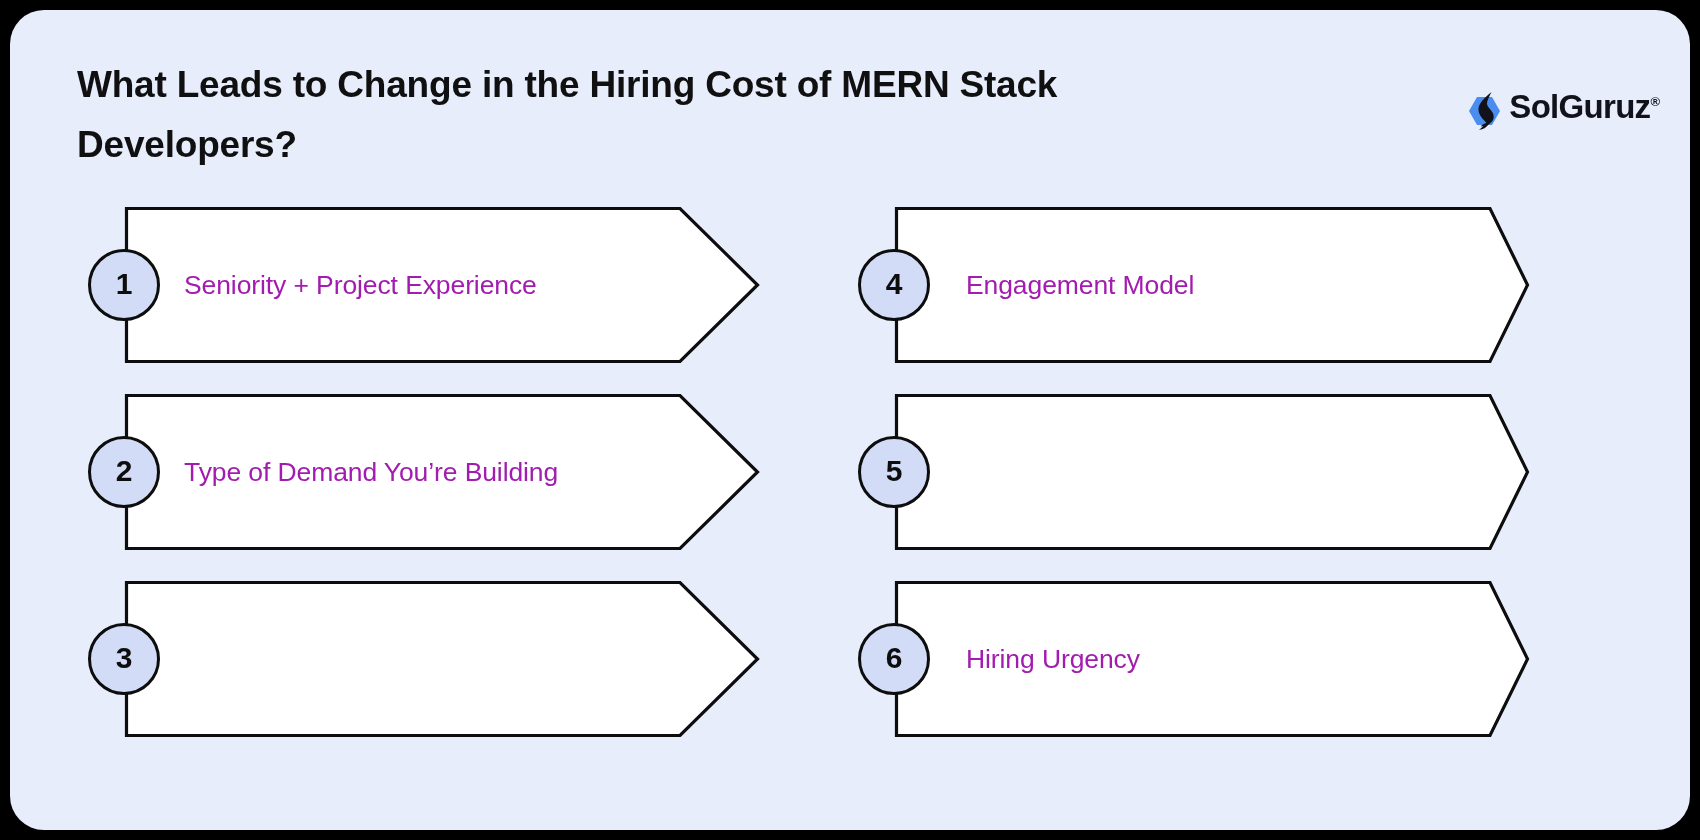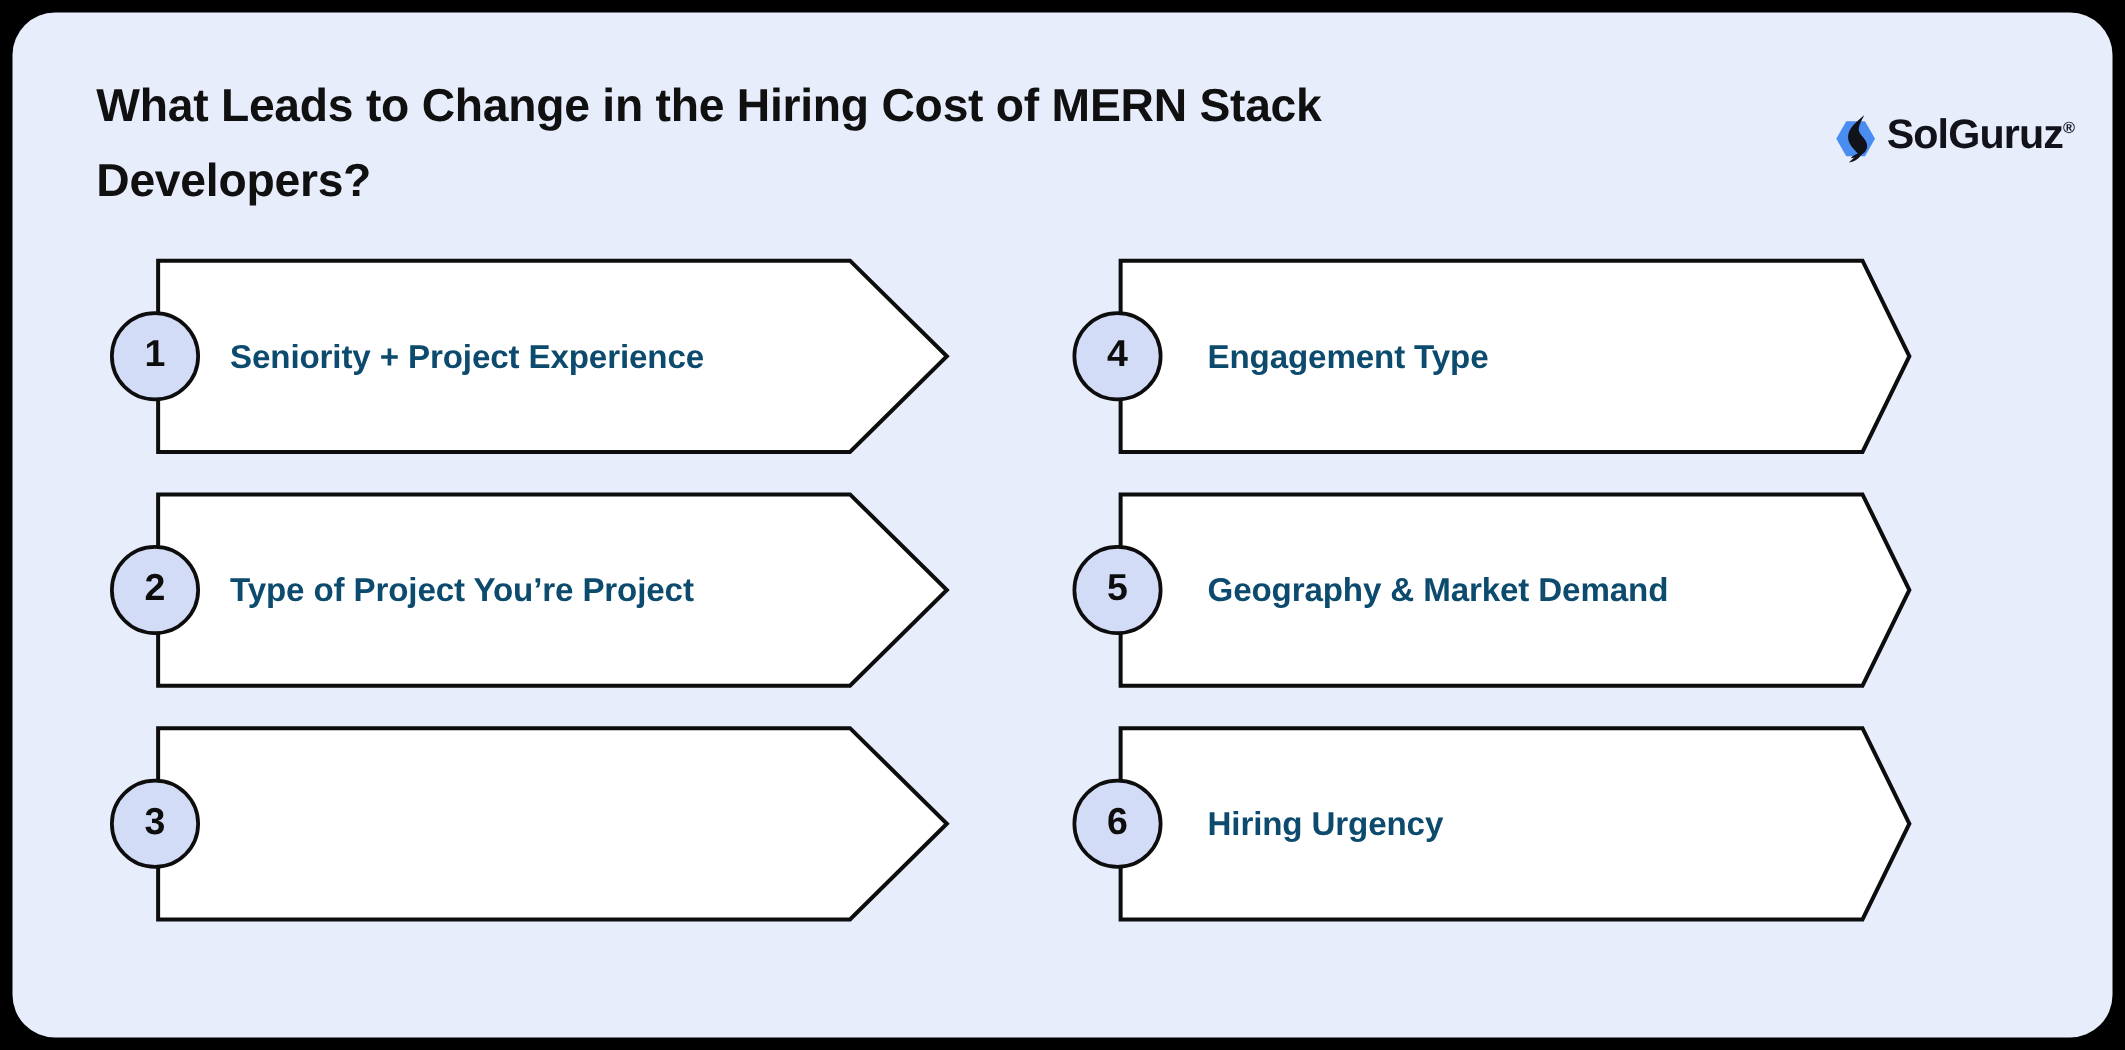--- a/index.html
+++ b/index.html
@@ -149,22 +149,22 @@
 
   .arrow-label {
     position: absolute;
     left: 104px;
     top: 0;
     height: 158px;
     width: 520px;
     display: flex;
     align-items: center;
     font-size: 26.5px;
-    font-weight: bold;
-    color: #0c4a6e;
+    font-weight: normal;
+    color: #a21caf;
     letter-spacing: -0.1px;
     z-index: 2;
   }
   .arrow-label.indent { left: 116px; }
 </style>
 </head>
 <body>
 
 <div class="canvas">
   <div class="card">
@@ -202,21 +202,21 @@
           <div class="arrow-label">Seniority + Project Experience</div>
         </div>
 
         <div class="arrow-row row-1">
           <svg class="chevron-svg" viewBox="0 0 636 158" preserveAspectRatio="none">
             <polygon points="2.5,2.5 556,2.5 633.5,79 556,155.5 2.5,155.5" fill="#ffffff" stroke="#0d0d0d" stroke-width="3.2" stroke-linejoin="miter"></polygon>
           </svg>
           <div class="badge">
             <span class="badge-num">2</span>
           </div>
-          <div class="arrow-label">Type of Project You’re Project</div>
+          <div class="arrow-label">Type of Demand You’re Building</div>
         </div>
 
         <div class="arrow-row row-2">
           <svg class="chevron-svg" viewBox="0 0 636 158" preserveAspectRatio="none">
             <polygon points="2.5,2.5 556,2.5 633.5,79 556,155.5 2.5,155.5" fill="#ffffff" stroke="#0d0d0d" stroke-width="3.2" stroke-linejoin="miter"></polygon>
           </svg>
           <div class="badge">
             <span class="badge-num">3</span>
           </div>
         </div>
@@ -225,31 +225,30 @@
 
       <div class="col col-right">
 
         <div class="arrow-row row-0">
           <svg class="chevron-svg" viewBox="0 0 636 158" preserveAspectRatio="none">
             <polygon points="2.5,2.5 596,2.5 633.5,79 596,155.5 2.5,155.5" fill="#ffffff" stroke="#0d0d0d" stroke-width="3.2" stroke-linejoin="miter"></polygon>
           </svg>
           <div class="badge">
             <span class="badge-num">4</span>
           </div>
-          <div class="arrow-label indent">Engagement Type</div>
+          <div class="arrow-label indent">Engagement Model</div>
         </div>
 
         <div class="arrow-row row-1">
           <svg class="chevron-svg" viewBox="0 0 636 158" preserveAspectRatio="none">
             <polygon points="2.5,2.5 596,2.5 633.5,79 596,155.5 2.5,155.5" fill="#ffffff" stroke="#0d0d0d" stroke-width="3.2" stroke-linejoin="miter"></polygon>
           </svg>
           <div class="badge">
             <span class="badge-num">5</span>
           </div>
-          <div class="arrow-label indent">Geography &amp; Market Demand</div>
         </div>
 
         <div class="arrow-row row-2">
           <svg class="chevron-svg" viewBox="0 0 636 158" preserveAspectRatio="none">
             <polygon points="2.5,2.5 596,2.5 633.5,79 596,155.5 2.5,155.5" fill="#ffffff" stroke="#0d0d0d" stroke-width="3.2" stroke-linejoin="miter"></polygon>
           </svg>
           <div class="badge">
             <span class="badge-num">6</span>
           </div>
           <div class="arrow-label indent">Hiring Urgency</div>

